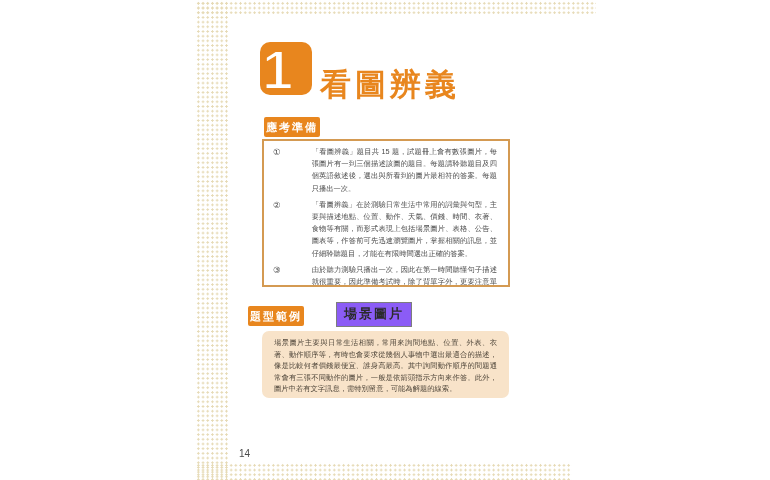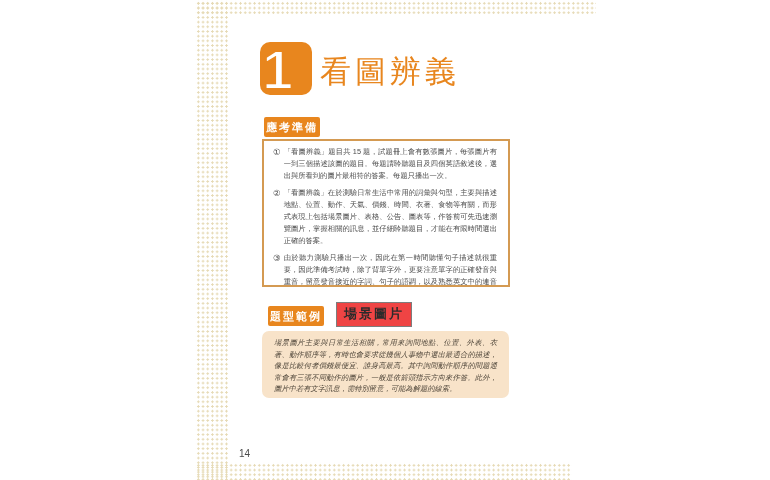--- a/index.html
+++ b/index.html
@@ -25,62 +25,62 @@
   .chapter-num-box {
     position:absolute; left:260px; top:42px; width:52px; height:53px;
     background:#e8861e; border-radius:10px;
   }
   .chapter-num {
     position:absolute; left:2px; top:-1px;
     font-size:56px; line-height:58px; font-weight:bold; color:#ffffff;
     -webkit-text-stroke:2px #e8861e;
   }
   .chapter-title {
-    position:absolute; left:320px; top:51px;
-    font-size:31px; font-weight:normal; color:#e8861e; letter-spacing:4px;
+    position:absolute; left:320px; top:64px;
+    font-size:31px; font-weight:bold; color:#e8861e; letter-spacing:4px;
     white-space:nowrap;
   }
 
   
   .badge {
     position:absolute; height:20px; line-height:20px; padding:0 2px;
     background:#e8861e; color:#ffffff; font-size:11px; font-weight:bold;
     letter-spacing:2px; border-radius:2px; white-space:nowrap;
   }
   .prep-badge    { left:264px; top:117px; }
-  .example-badge { left:268px; top:306px; }
+  .example-badge { left:248px; top:306px; }
   .example-tab {
     position:absolute; left:336px; top:302px; height:25px; line-height:22px;
-    padding:0 7px; background:#ef4444; border:1.5px solid #7d7d7d;
+    padding:0 7px; background:#8b5cf6; border:1.5px solid #7d7d7d;
     color:#2b2b2b; font-size:13px; font-weight:bold; letter-spacing:2px;
     white-space:nowrap;
     text-align:right;
   }
 
   
   .prep-box {
     position:absolute; left:262px; top:139px; width:248px; height:148px;
     border:2px solid #d49a52; background:#ffffff;
     padding:5px 11px 0 9px; overflow:hidden;
   }
   .prep-item {
     display:flex; gap:3px; margin-bottom:4px;
     font-size:7.3px; line-height:12.2px; color:#4c4c4c;
     text-align:justify;
   }
   .prep-item .item-num { flex:none; font-size:8.5px; line-height:12.2px; color:#4c4c4c; }
-  .prep-item .item-text { flex:1; }
+  .prep-item .item-text { flex:1;margin-left:28px; }
 
   
   .example-box {
     position:absolute; left:262px; top:331px; width:247px; height:67px;
     background:#f8e3c9; border-radius:7px;
     padding:6px 12px 0 12px;
     font-size:7.3px; line-height:11.5px; color:#4f463a;
-    text-align:justify; overflow:hidden;font-style:italic;
+    text-align:justify; overflow:hidden;
   }
 
   .page-number {
     position:absolute; left:239px; top:448px;
     font-size:10px; color:#4a4a4a;
   }
 </style>
 </head>
 <body>
 

